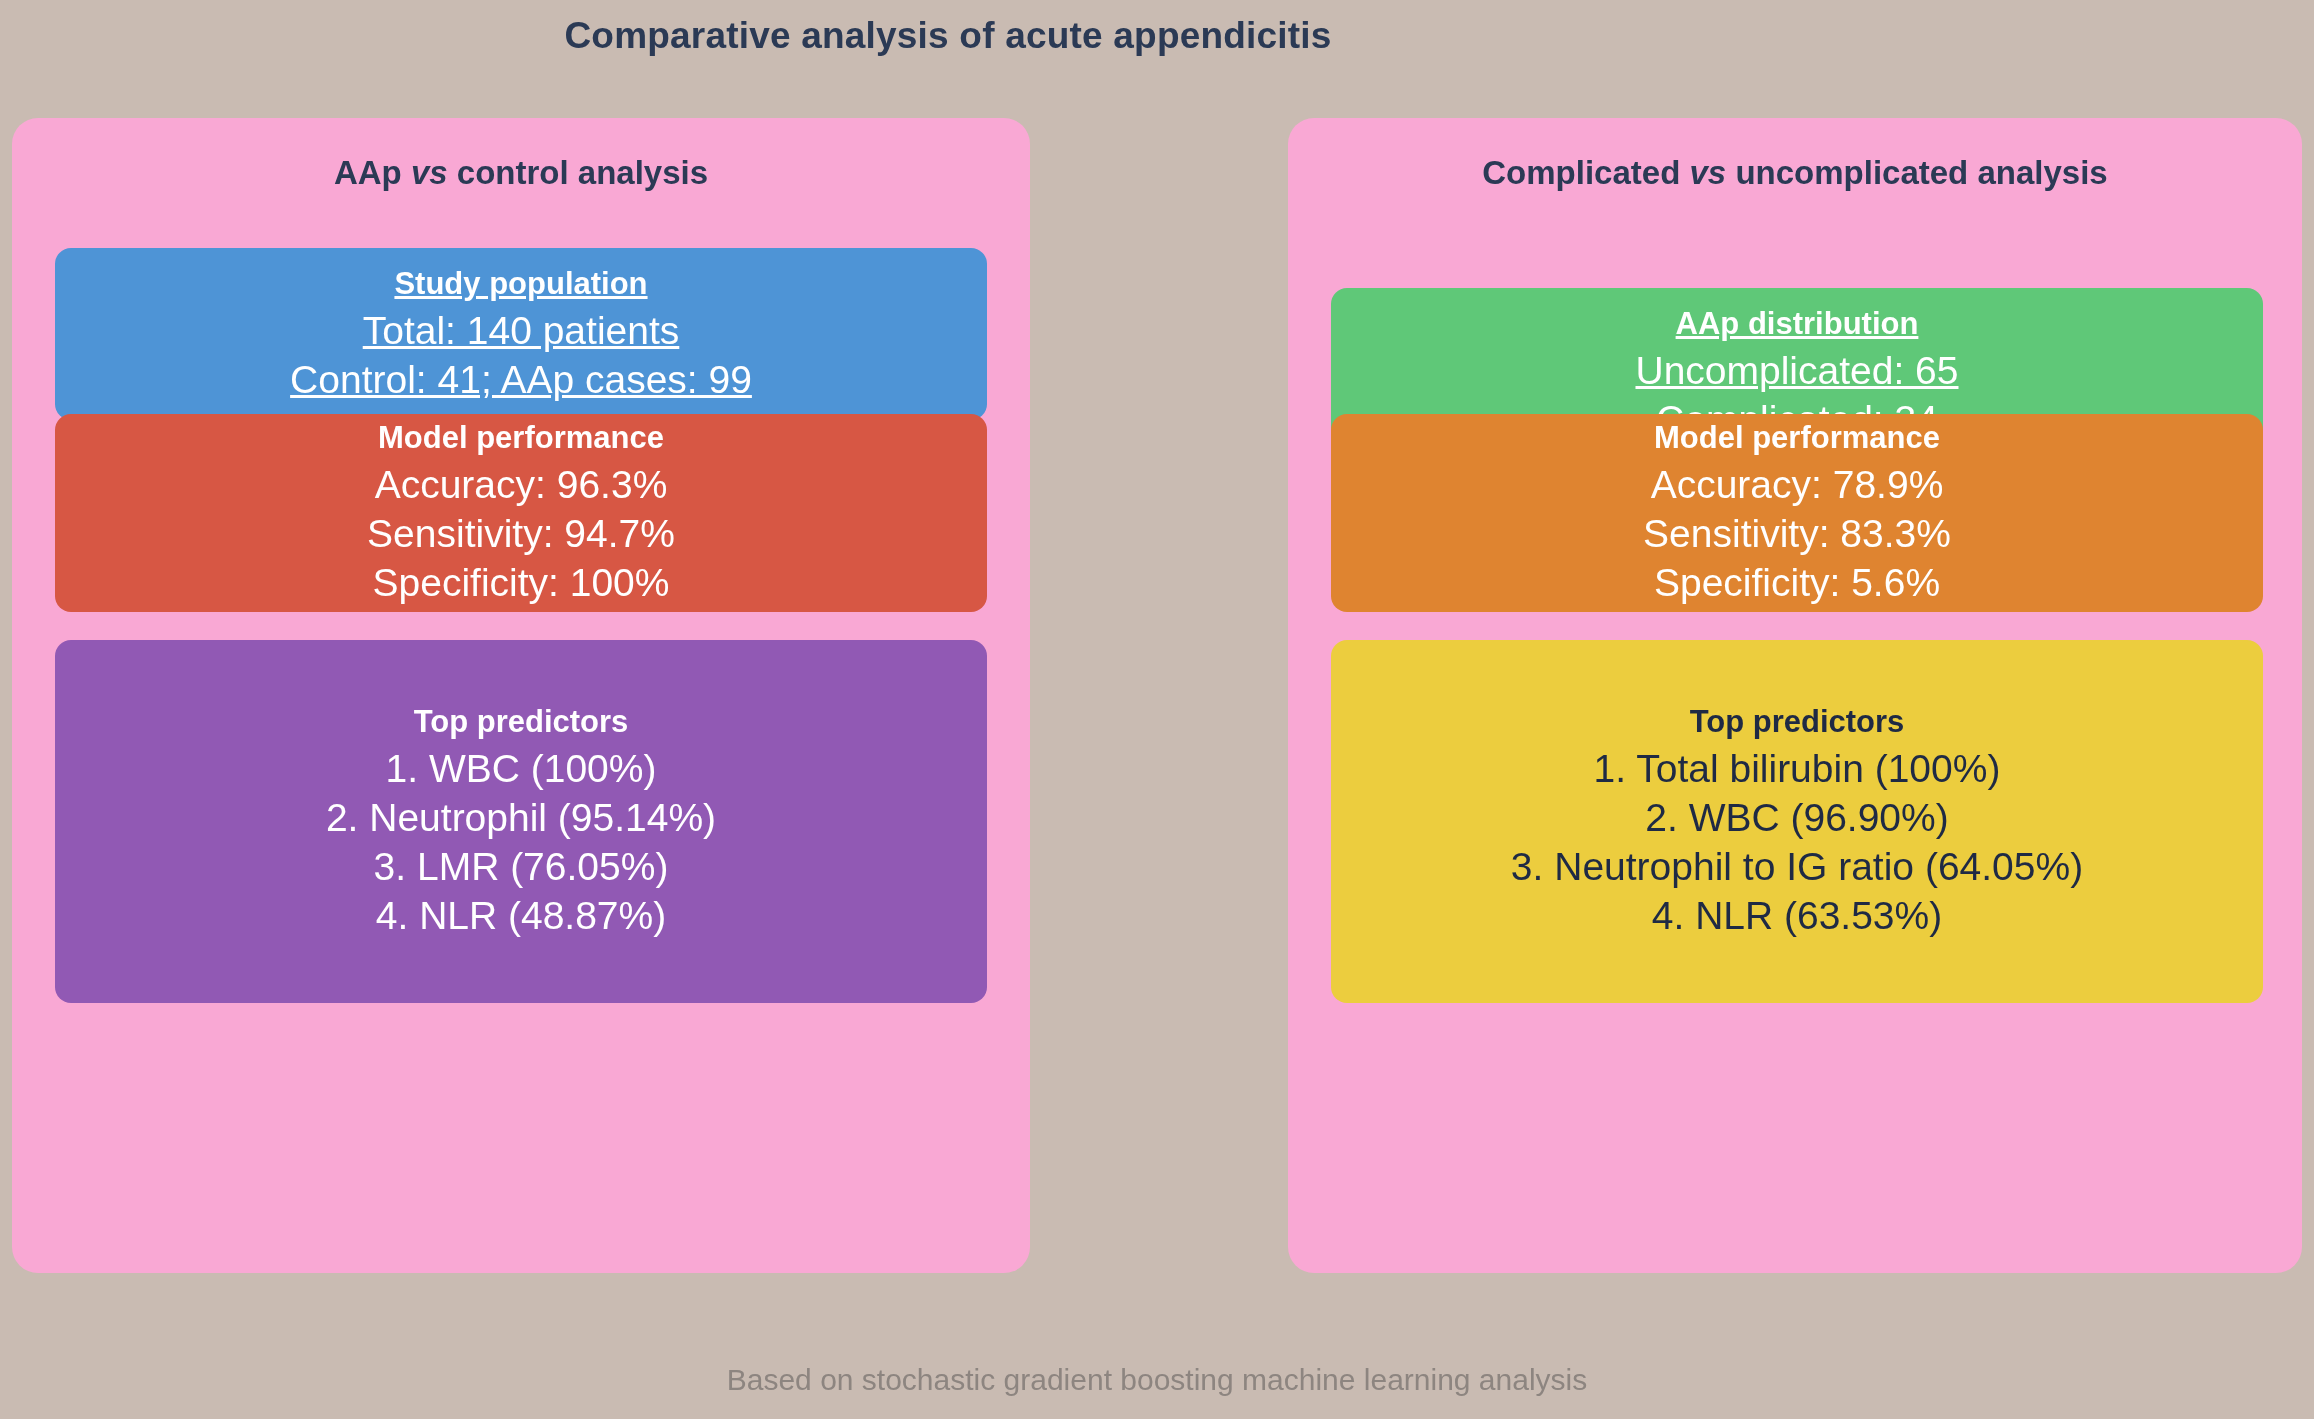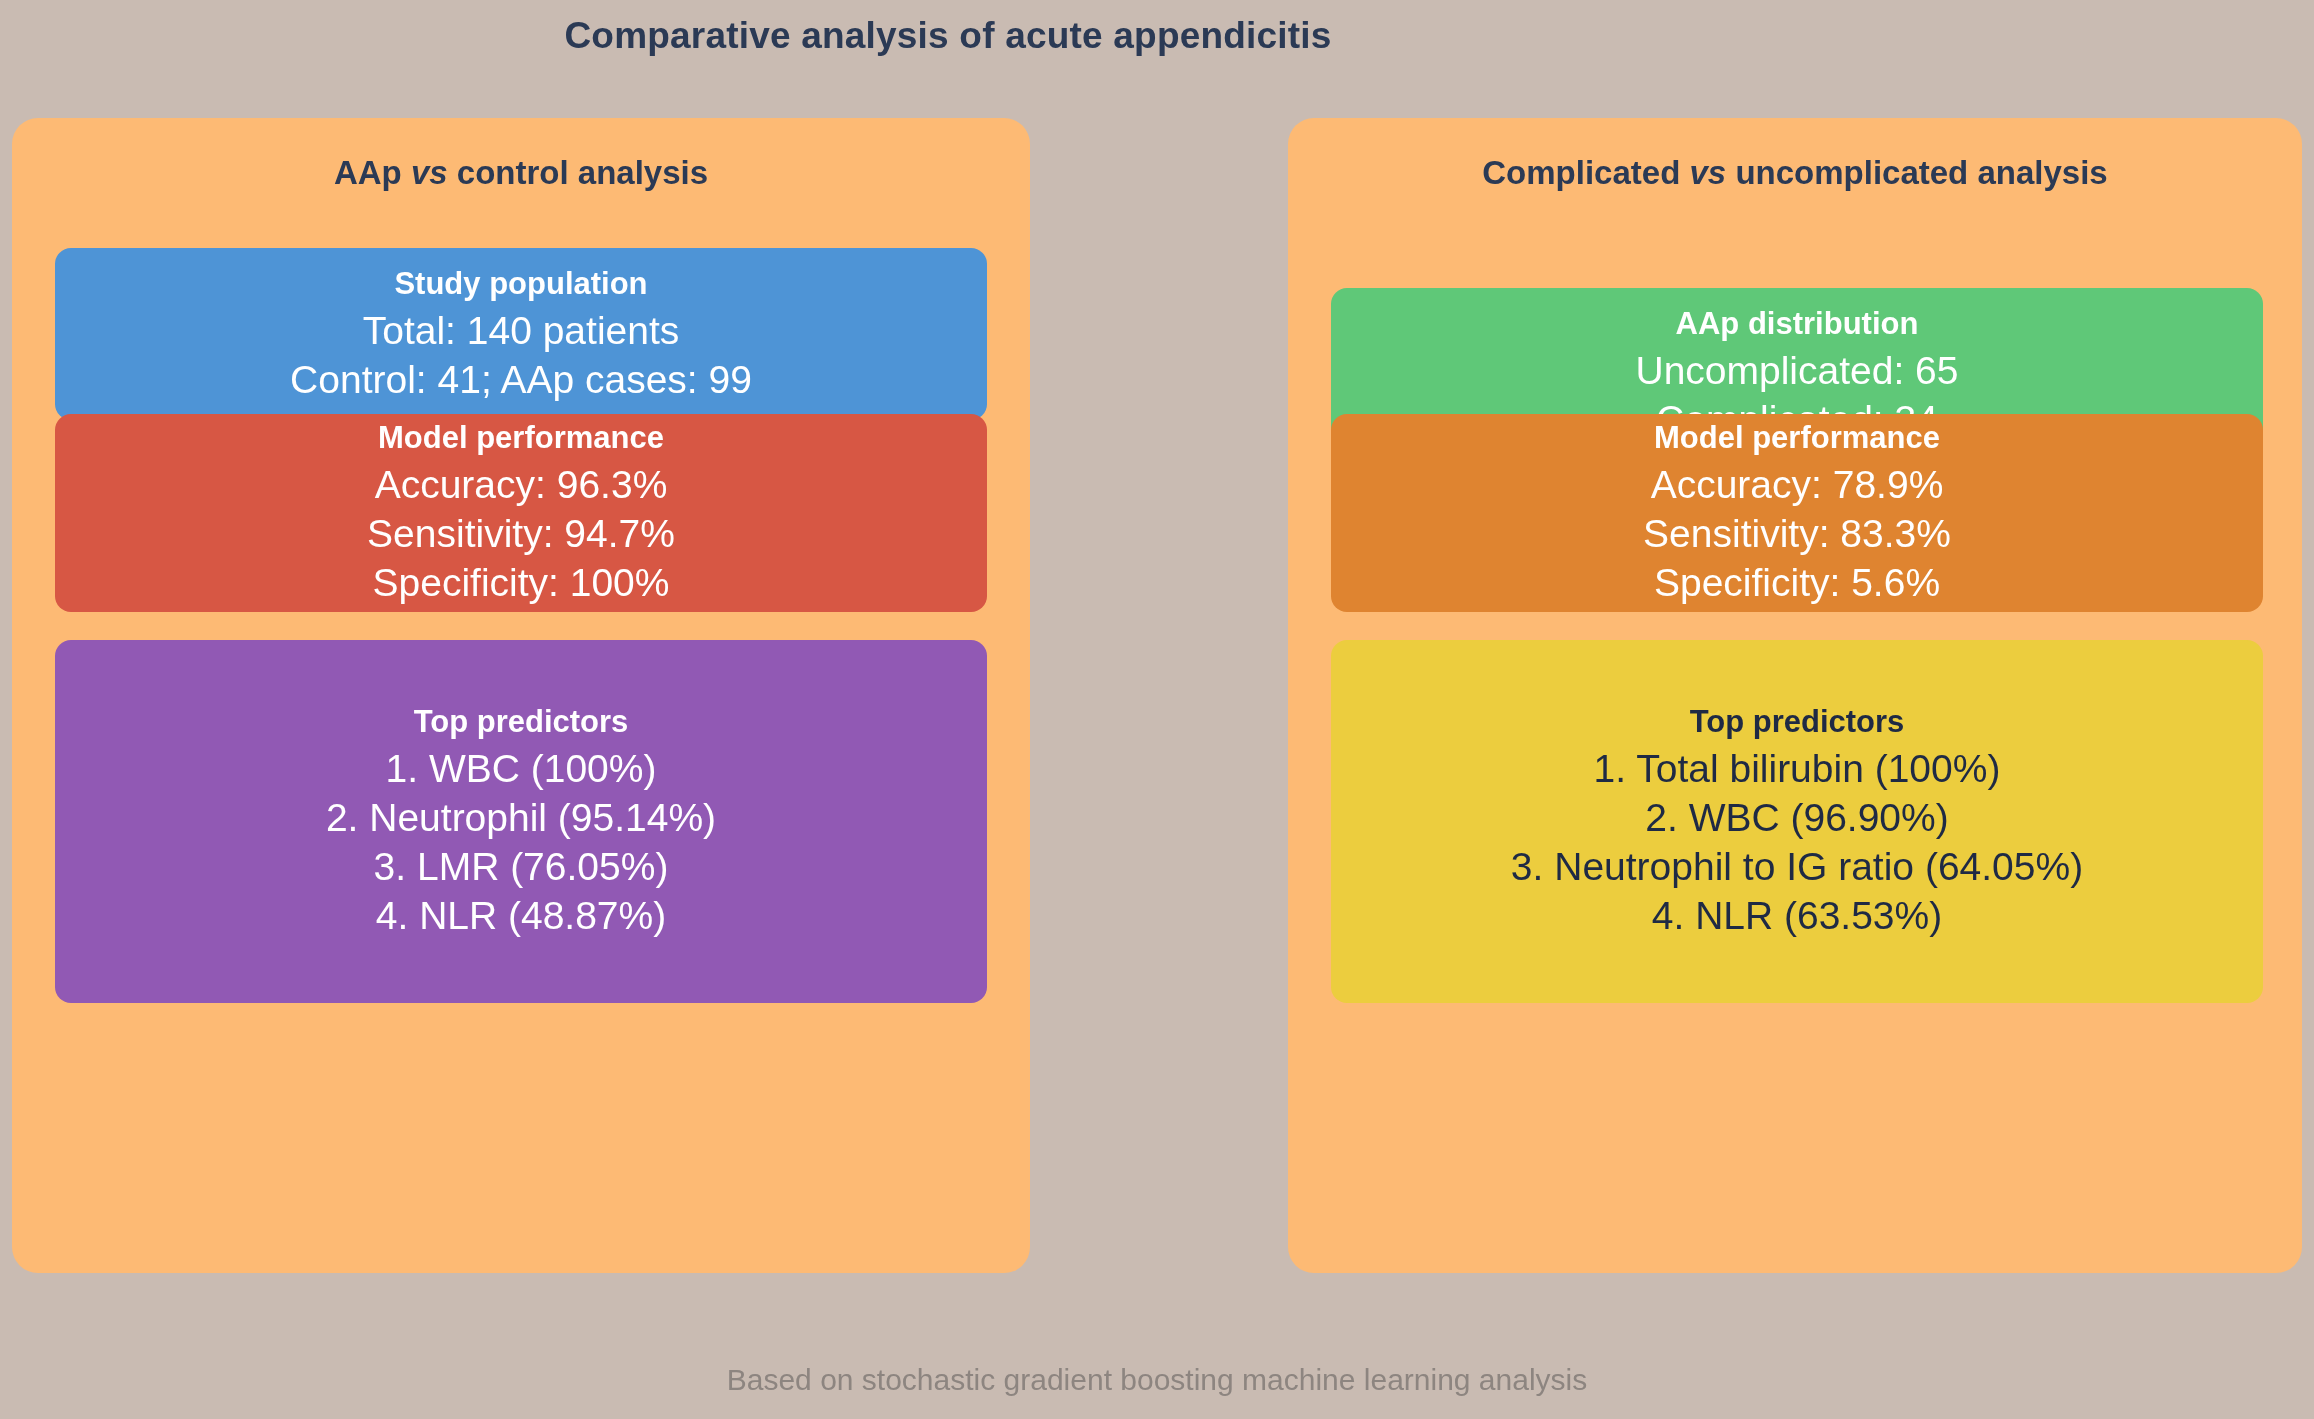--- a/index.html
+++ b/index.html
@@ -29,21 +29,21 @@
     font-weight: bold;
     color: #2b3a55;
     letter-spacing: 0.2px;
   }
 
   
   .panel {
     position: absolute;
     top: 118px;
     height: 1155px;
-    background: #fdba74;
+    background: #f9a8d4;
     border-radius: 26px;
   }
 
   #panel-left  { left: 12px;   width: 1018px; }
   #panel-right { left: 1288px; width: 1014px; }
 
   .panel-title {
     position: absolute;
     top: 36px;
     left: 0;
@@ -79,21 +79,21 @@
     margin-bottom: 2px;
   }
 
   .card-line {
     font-size: 39px;
     font-weight: normal;
     line-height: 1.26;
   }
 
   
-  .card-pop  { left: 43px; top: 130px; width: 932px; height: 172px; }
+  .card-pop  { left: 43px; top: 130px; width: 932px; height: 172px; text-decoration: underline; }
   .card-perf { left: 43px; top: 296px; width: 932px; height: 198px; }
   .card-pred { left: 43px; top: 522px; width: 932px; height: 363px; }
 
   
   .c-blue   { background: #4e94d6; }
   .c-red    { background: #d75744; }
   .c-purple { background: #9159b4; }
   .c-green  { background: #5fc878; margin-top: 40px; }
   .c-orange { background: #df8430; }
   .c-yellow { background: #eccd3e; color: #1f2a44; }

